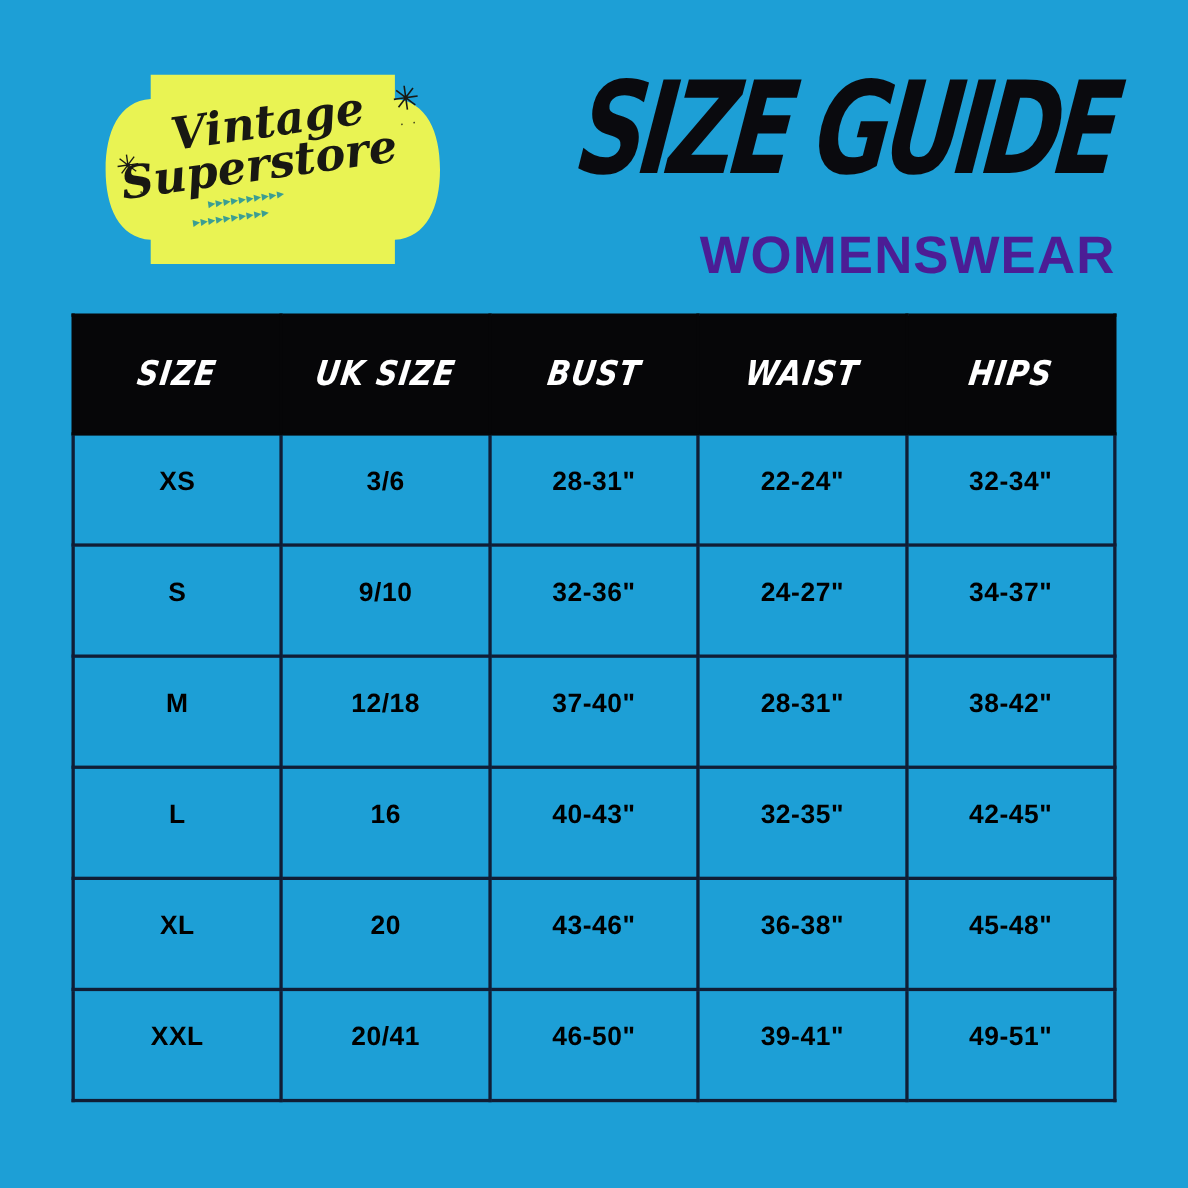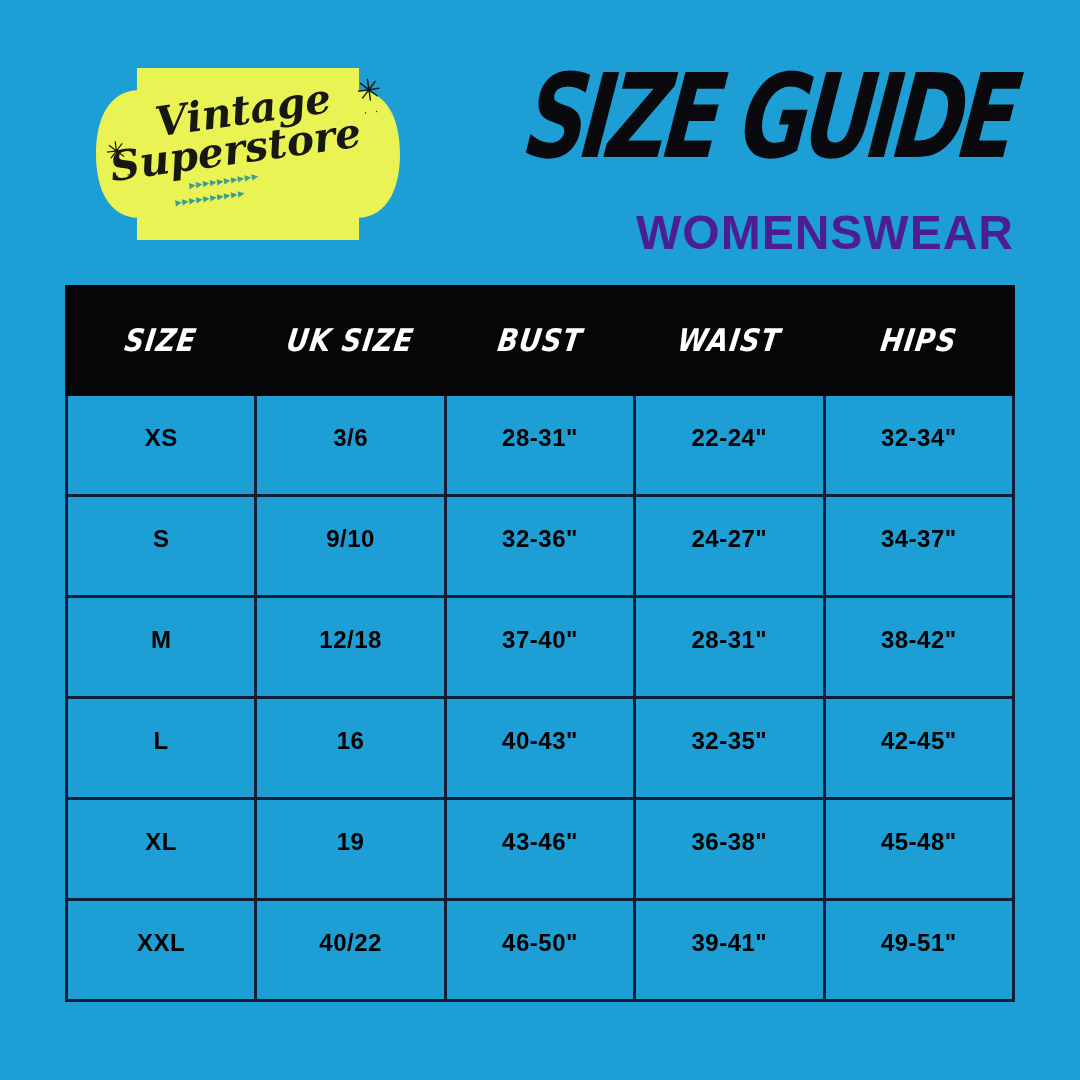--- a/index.html
+++ b/index.html
@@ -204,28 +204,28 @@
       </tr>
       <tr>
         <td>L</td>
         <td>16</td>
         <td>40-43"</td>
         <td>32-35"</td>
         <td>42-45"</td>
       </tr>
       <tr>
         <td>XL</td>
-        <td>19</td>
+        <td>20</td>
         <td>43-46"</td>
         <td>36-38"</td>
         <td>45-48"</td>
       </tr>
       <tr>
         <td>XXL</td>
-        <td>40/22</td>
+        <td>20/41</td>
         <td>46-50"</td>
         <td>39-41"</td>
         <td>49-51"</td>
       </tr>
     </tbody>
   </table>
 
 </div>
 
 </body></html>

